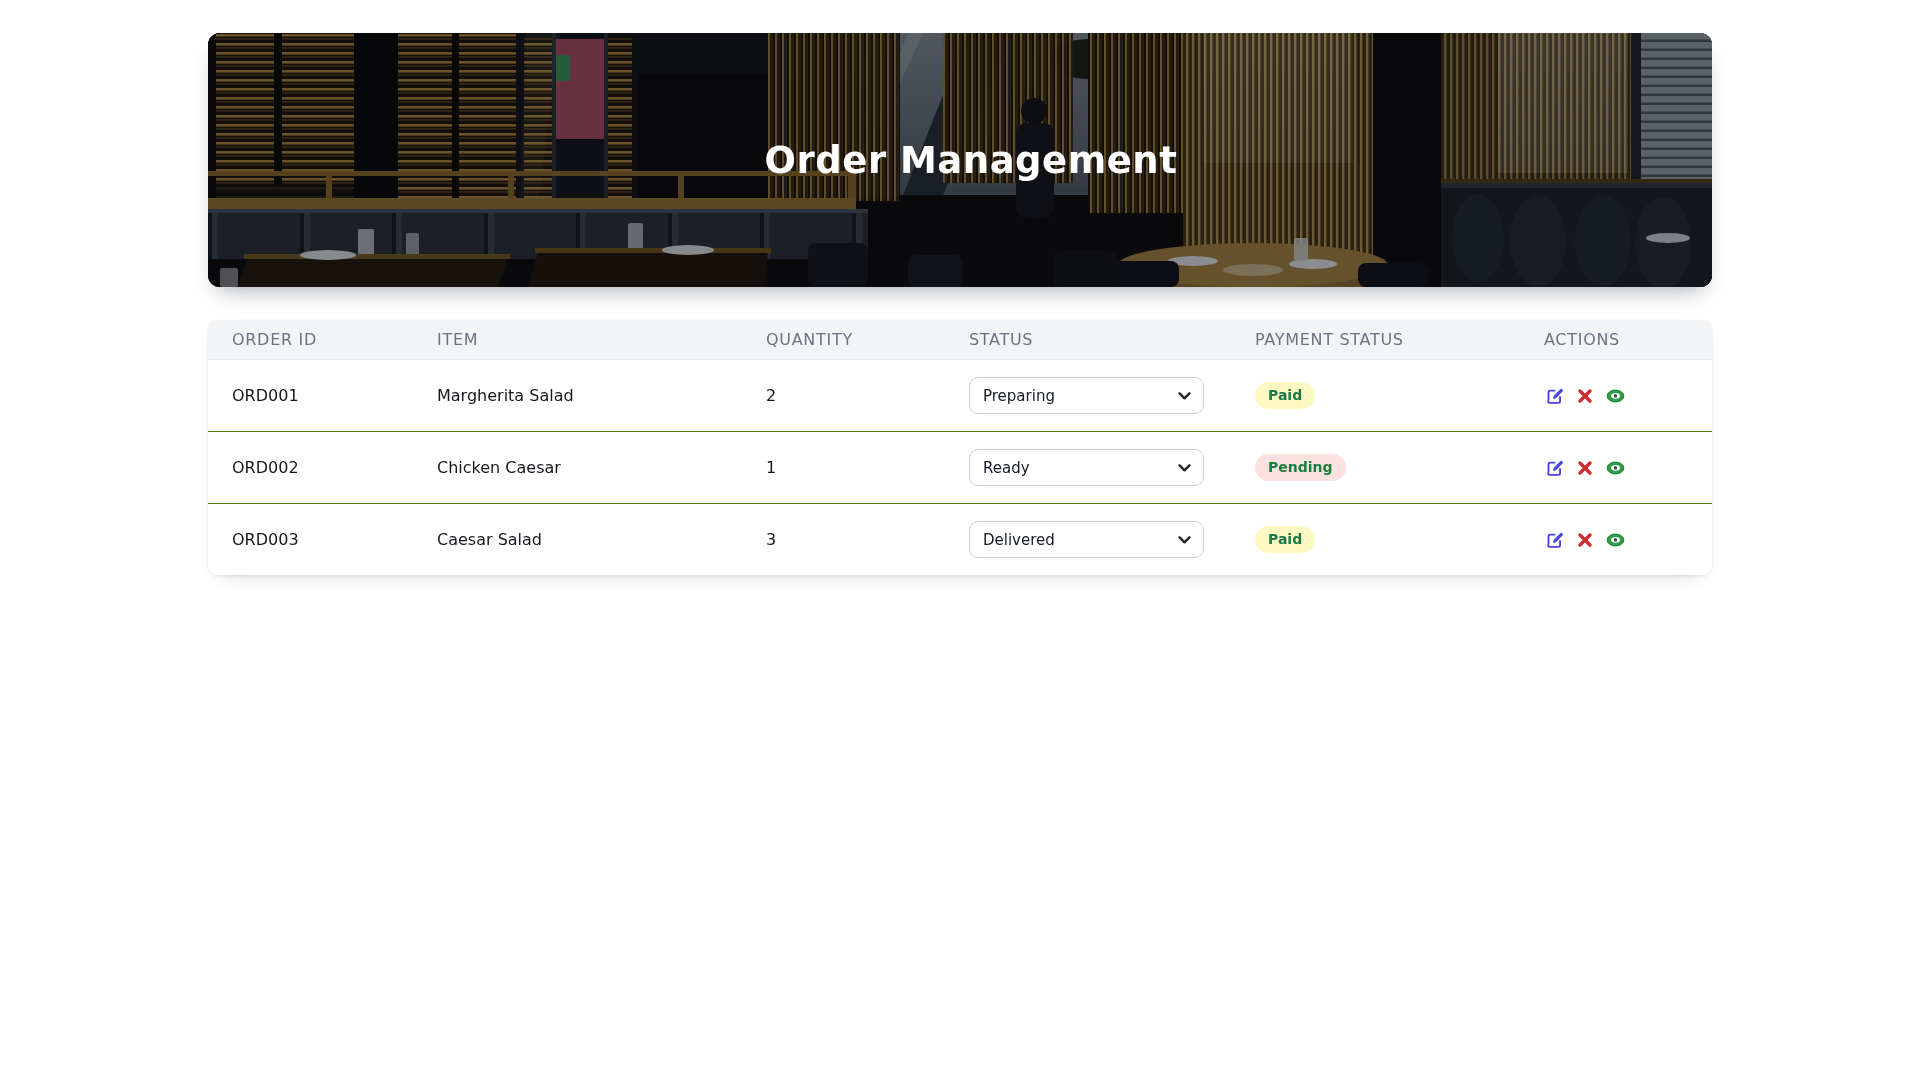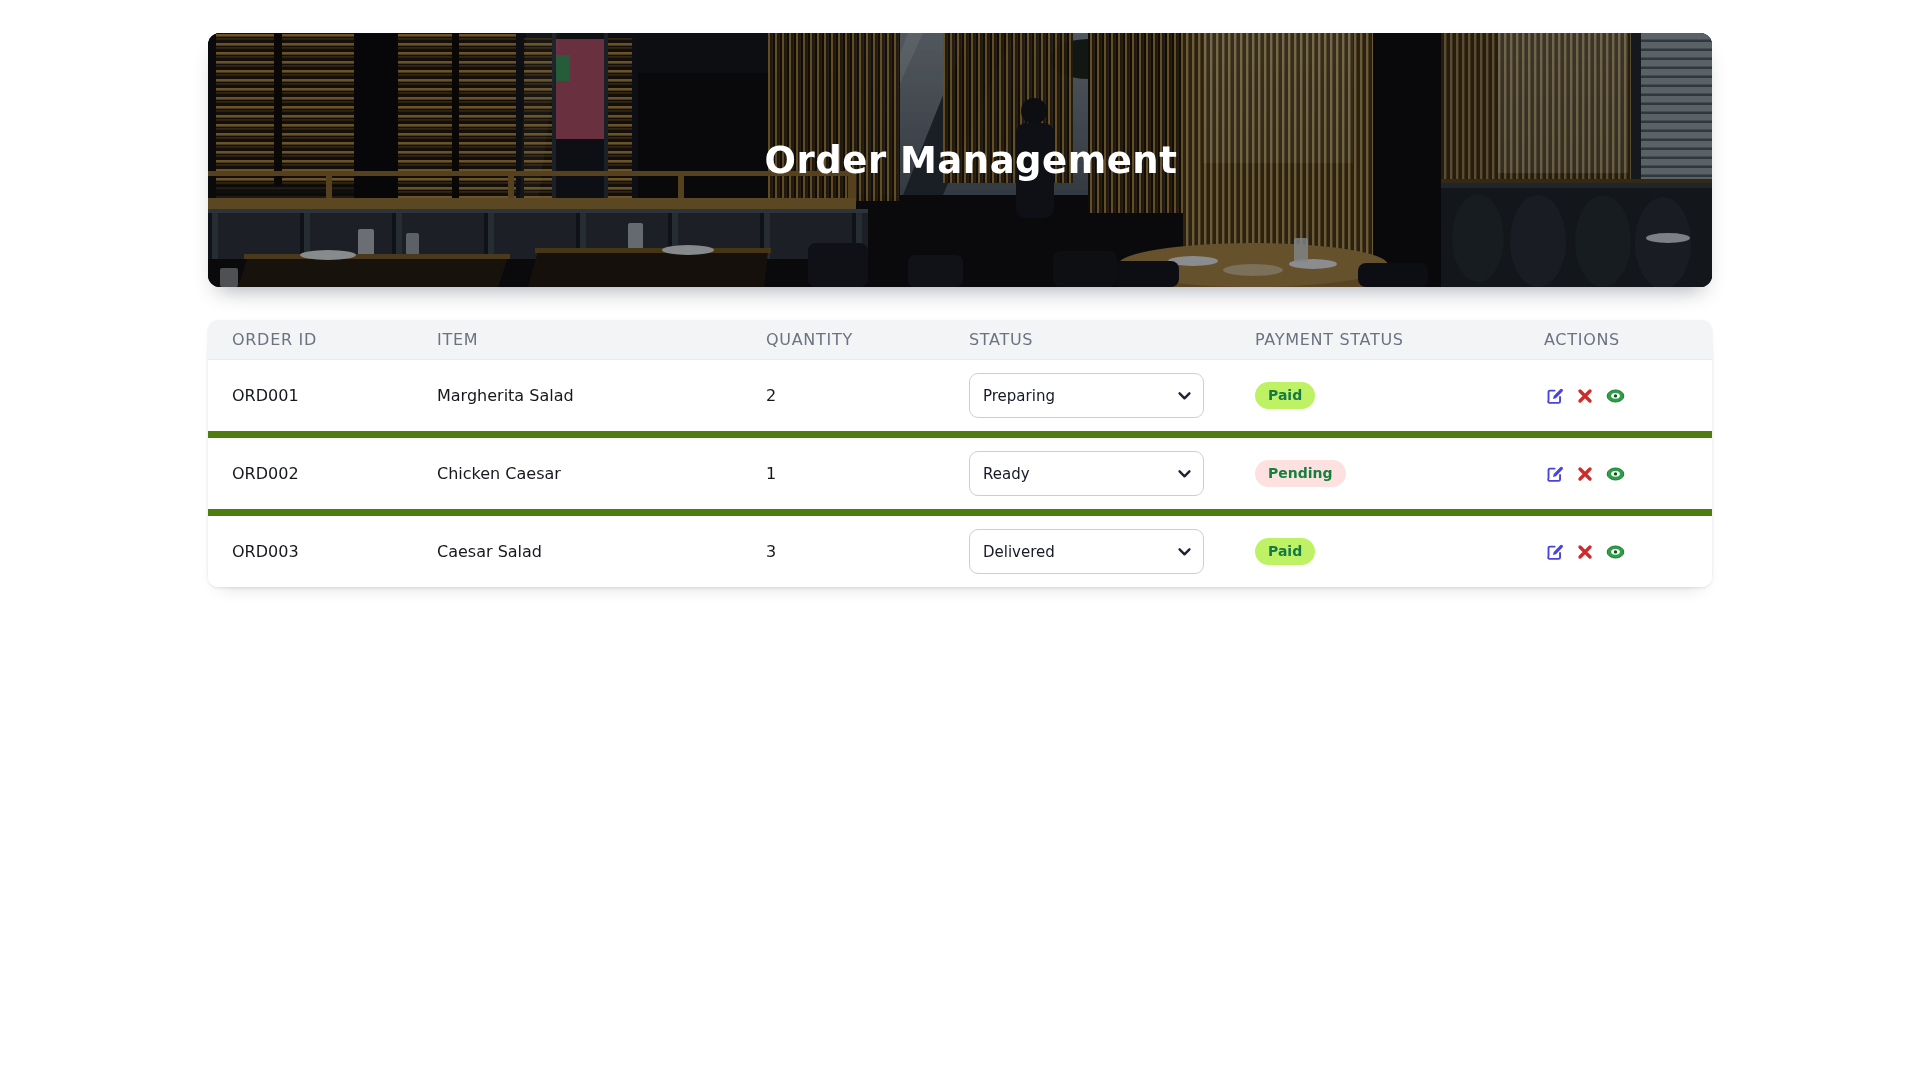--- a/index.html
+++ b/index.html
@@ -17,33 +17,33 @@
 
   
   .card{margin-top:33px;border-radius:10px;overflow:hidden;background:#fff;
         box-shadow:0 1px 3px rgba(15,23,42,.10),0 10px 18px -12px rgba(15,23,42,.20);}
   table{width:100%;border-collapse:collapse;table-layout:fixed;}
   thead th{background:#f3f4f6;height:39px;text-align:left;vertical-align:middle;
            padding:0 10px 0 24px;font-size:16px;font-weight:500;color:#6b7280;
            letter-spacing:.7px;text-transform:uppercase;border-bottom:1px solid #e8eaee;}
   tbody td{height:71px;padding:0 10px 0 24px;font-size:16px;color:#16181d;vertical-align:middle;
            background:#fff;}
-  tbody tr + tr td{border-top:7px solid #4d7c0f;}
+  tbody tr + tr td{border-top:1px solid #4d7c0f;}
 
   
   .select-wrap{position:relative;display:inline-block;width:235px;vertical-align:middle;}
-  .select-wrap select{width:235px;height:45px;box-sizing:border-box;
+  .select-wrap select{width:235px;height:37px;box-sizing:border-box;
       -webkit-appearance:none;-moz-appearance:none;appearance:none;
       border:1px solid #c9cfd8;border-radius:9px;background:#ffffff;
       padding:0 36px 0 13px;font:15px "DejaVu Sans","Liberation Sans",sans-serif;color:#151a26;}
   .select-wrap .chev{position:absolute;right:13px;top:50%;transform:translateY(-50%);pointer-events:none;display:block;}
 
   
   .badge{display:inline-block;padding:4px 13px;border-radius:999px;font-size:14px;font-weight:700;line-height:1.3;}
-  .badge.paid{background:#bef264;color:#177a46;}
+  .badge.paid{background:#fef9c3;color:#177a46;}
   .badge.pending{background:#fde1e1;color:#15803d;}
 
   
   .actions-cell{white-space:nowrap;}
   .icon-btn{background:none;border:0;padding:2px;margin-right:4px;cursor:pointer;vertical-align:middle;line-height:0;}
   .icon-btn svg{display:block;}
 </style>
 </head>
 <body>
 

